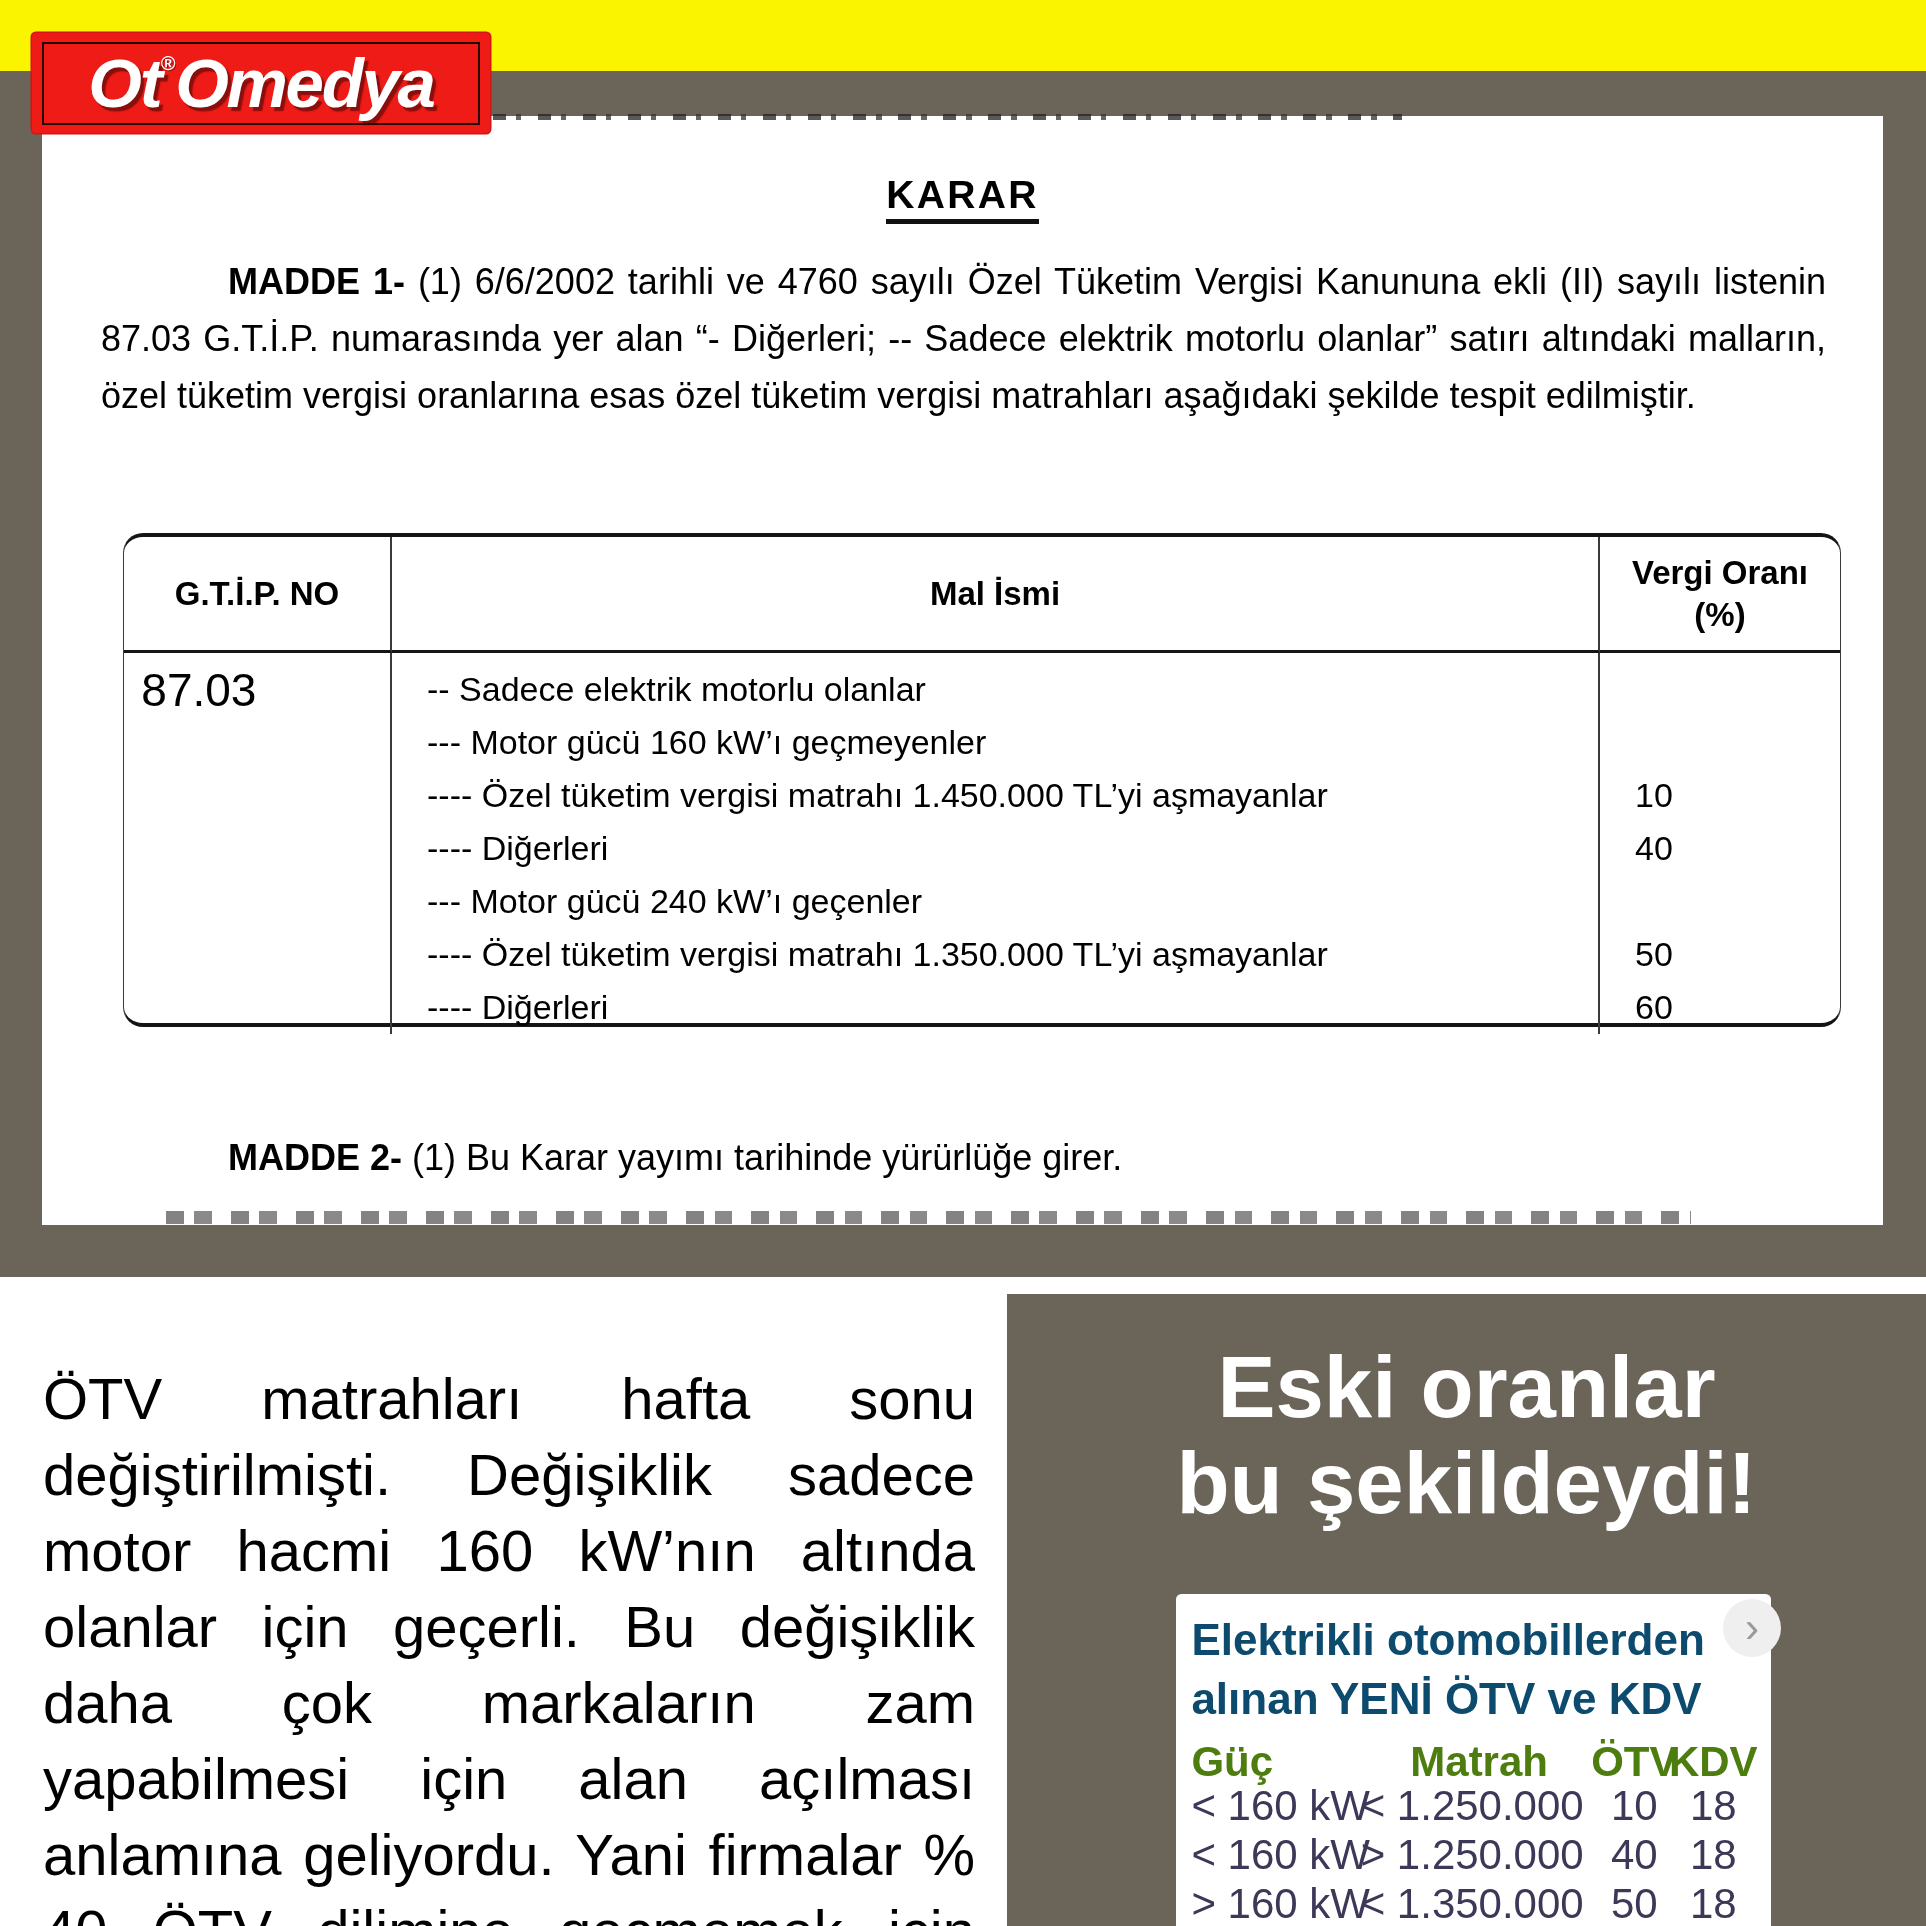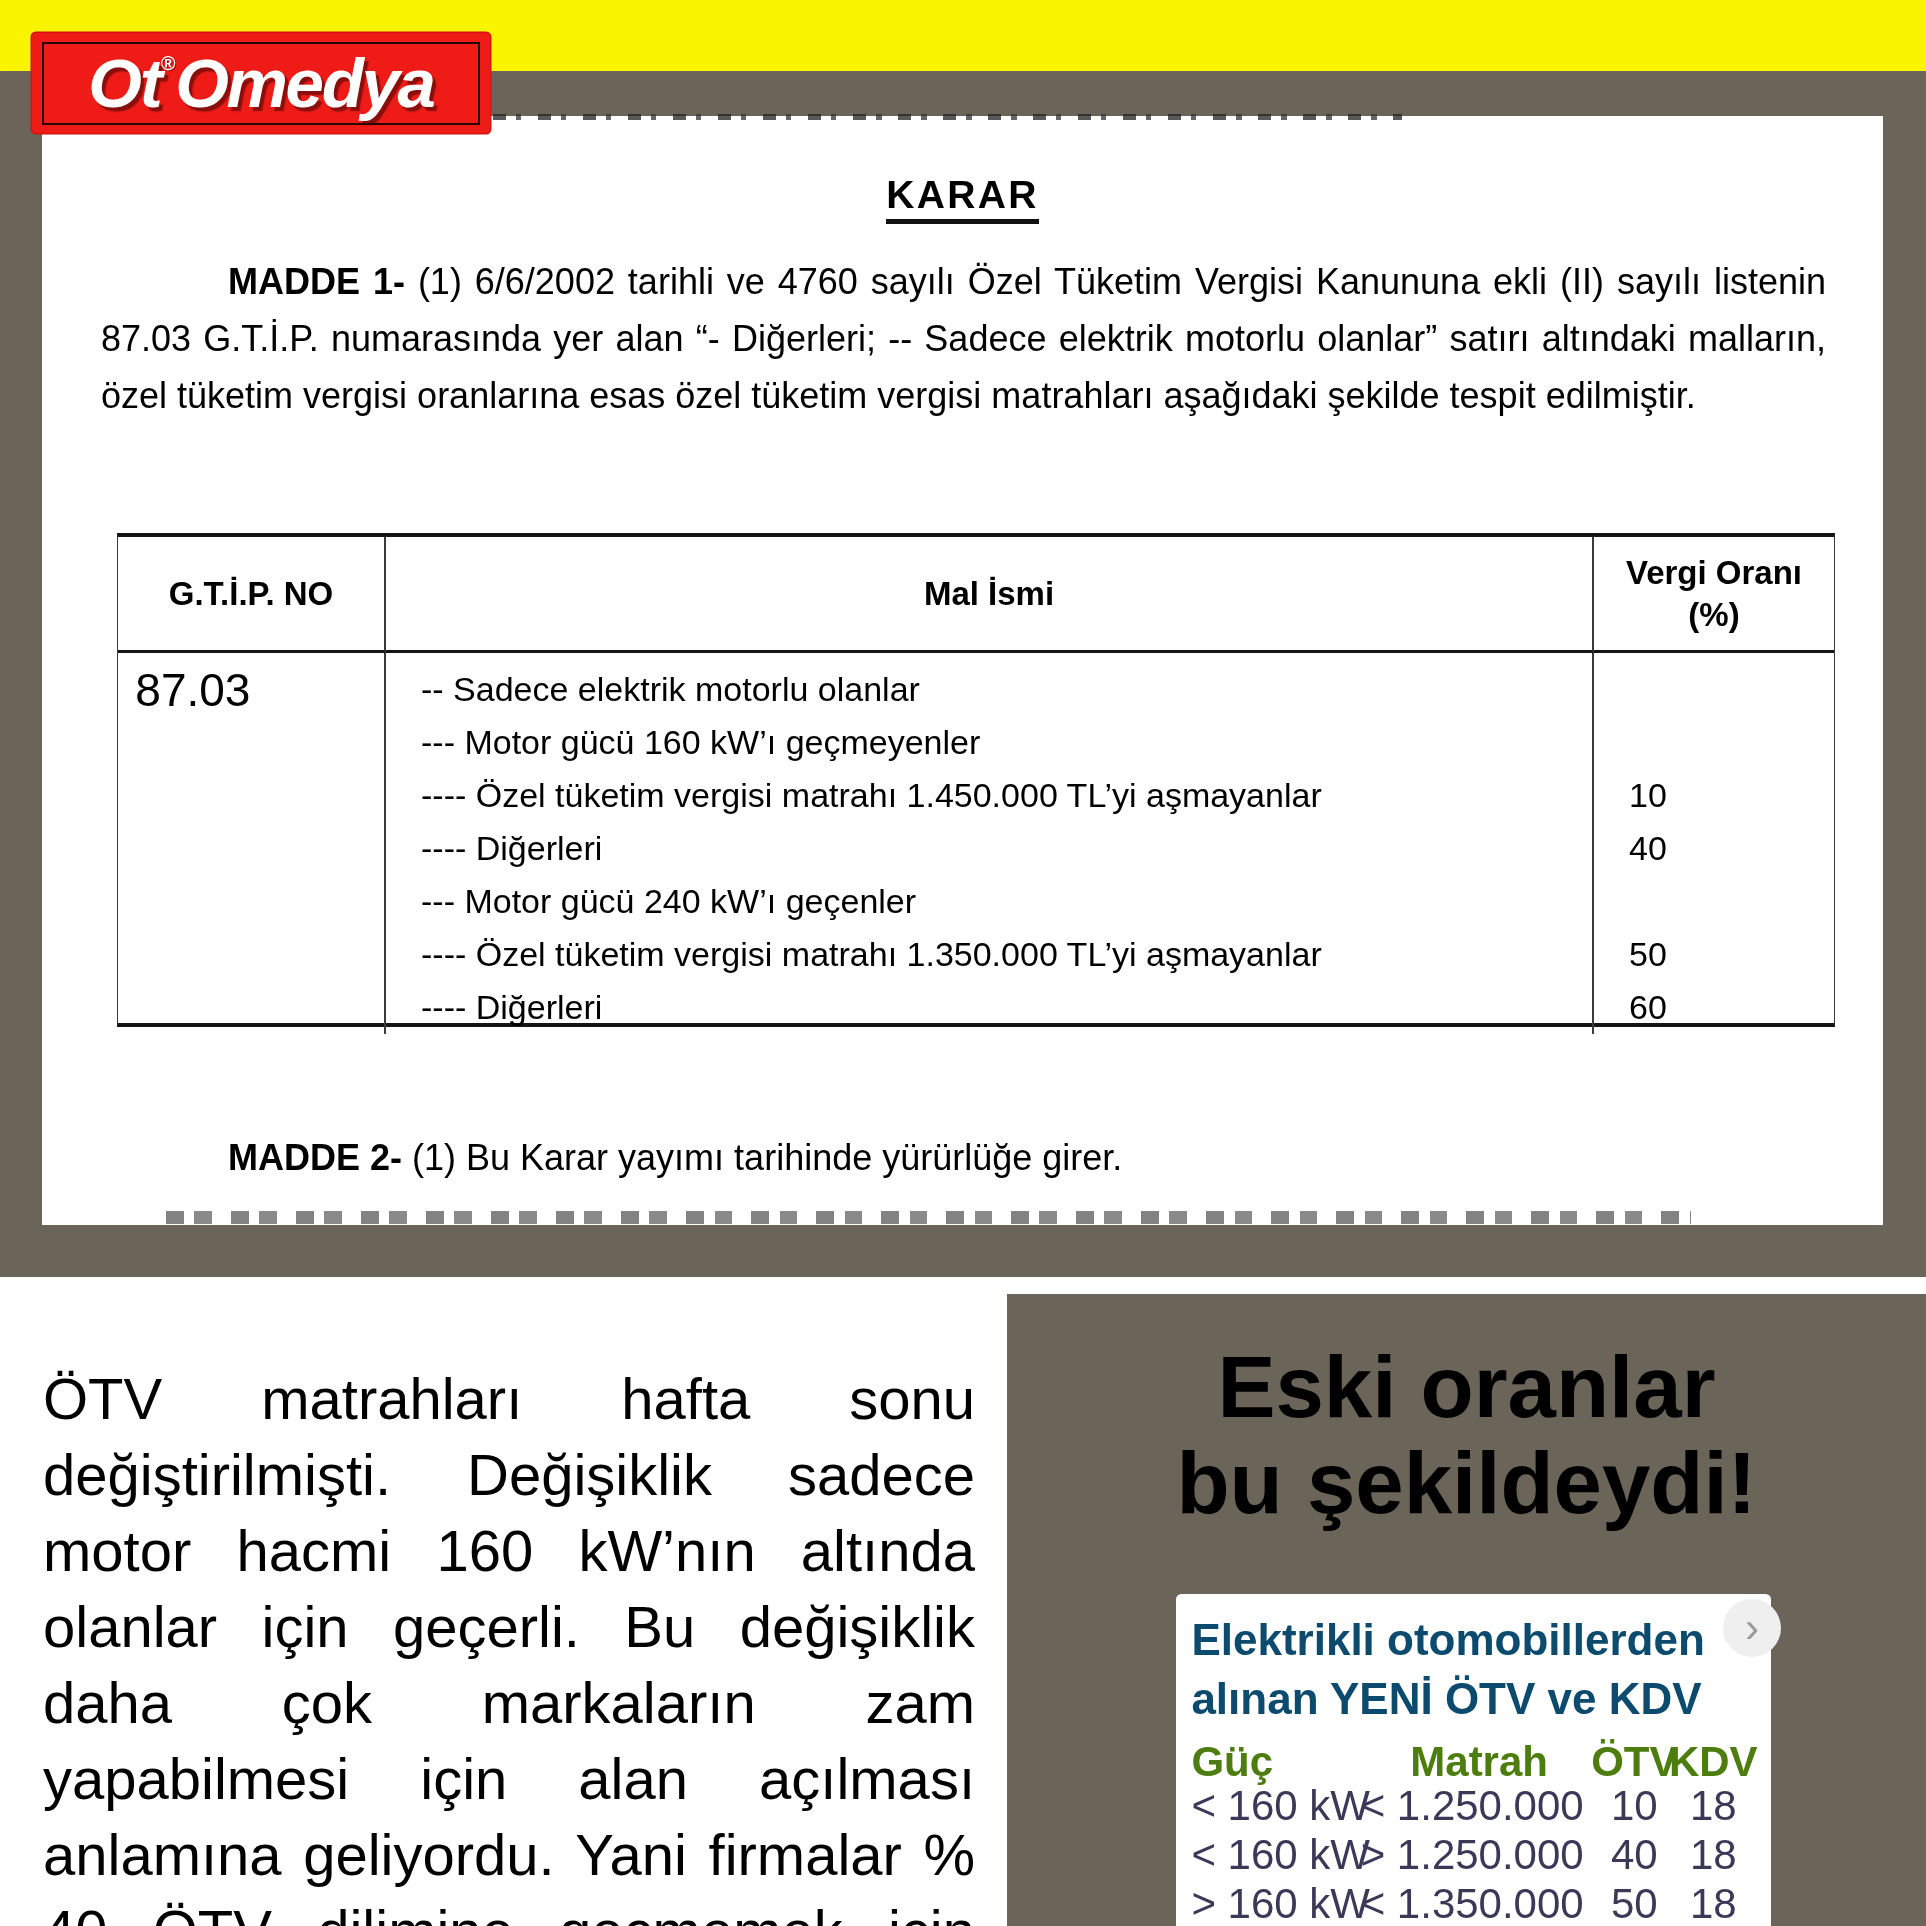--- a/index.html
+++ b/index.html
@@ -26,37 +26,37 @@
   .logo-text{color:#ffffff;font-weight:bold;font-style:italic;font-size:69px;letter-spacing:-2.3px;
         text-shadow:3.5px 3.9px 1.2px rgba(55,5,5,.55);white-space:nowrap;line-height:1;}
   .logo-text sup{font-size:20px;letter-spacing:0;vertical-align:37px;text-shadow:1.2px 1.2px 0.4px rgba(55,5,5,.5);}
   
   .karar{left:42px;top:173px;width:1841px;text-align:center;}
   .karar span{font-size:39px;font-weight:bold;letter-spacing:2.3px;border-bottom:5.4px solid #111;padding-bottom:3.1px;}
   .madde{font-size:36px;line-height:57px;text-align:justify;margin:0;}
   .madde1{left:101px;top:253px;width:1725px;text-indent:127px;}
   .madde2{left:101px;top:1129px;width:1695px;text-indent:127px;}
   
-  .scan-table{left:117px;top:533px;width:1716px;height:486px;
+  .scan-table{left:123px;top:533px;width:1716px;height:486px;
       border-top:4.2px solid #151515;border-bottom:4.6px solid #151515;
       border-left:1.9px solid #3a3a3a;border-right:1.9px solid #3a3a3a;
-      display:grid;grid-template-columns:268px 1208px 1fr;grid-template-rows:116px 1fr;}
+      display:grid;grid-template-columns:268px 1208px 1fr;grid-template-rows:116px 1fr;border-radius:20px;}
   .sc{border-right:2.3px solid #3a3a3a;}
   .sc:nth-child(3n){border-right:none;}
   .sc-head{border-bottom:3.9px solid #151515;display:flex;align-items:center;justify-content:center;
       font-weight:bold;font-size:33px;text-align:center;flex-direction:column;line-height:42px;}
   .sc-body{padding-top:10px;}
   .sc-gtip{padding-left:17.3px;font-size:46px;}
   .scan-line{height:53px;display:flex;align-items:center;padding-left:35px;font-size:34px;white-space:nowrap;}
   
   .article{left:43px;top:1303px;width:932px;font-size:58px;line-height:76px;
       text-align:justify;color:#000;}
   
   .panel{left:1007px;top:1294px;width:919px;height:1077px;background:#6A6459;}
-  .panel-heading{padding-top:45px;text-align:center;color:#000000;font-weight:bold;
+  .panel-heading{padding-top:45px;text-align:center;color:#ffffff;font-weight:bold;
       font-size:87px;line-height:96px;}
   .card{position:absolute;left:169px;top:300px;width:595px;height:753px;background:#ffffff;
       border-radius:5.4px;}
   .chevron-btn{position:absolute;right:-10px;top:4.6px;width:58px;height:58px;border-radius:50%;
       background:#efefef;display:flex;align-items:center;justify-content:center;
       color:#9a9a9a;font-size:42px;line-height:1;}
   .card-title{margin:16px 15.4px 0 15.4px;color:#0c4a6e;font-weight:bold;font-size:44px;line-height:59px;}
   .grid-tbl{display:grid;grid-template-columns:30% 42% 13% 15%;margin:0 15.4px;}
   .gt-head{font-weight:bold;color:#4d7c0f;font-size:42px;height:43px;margin-top:10px;}
   .gt-rows{color:#3C3858;font-size:42px;}

